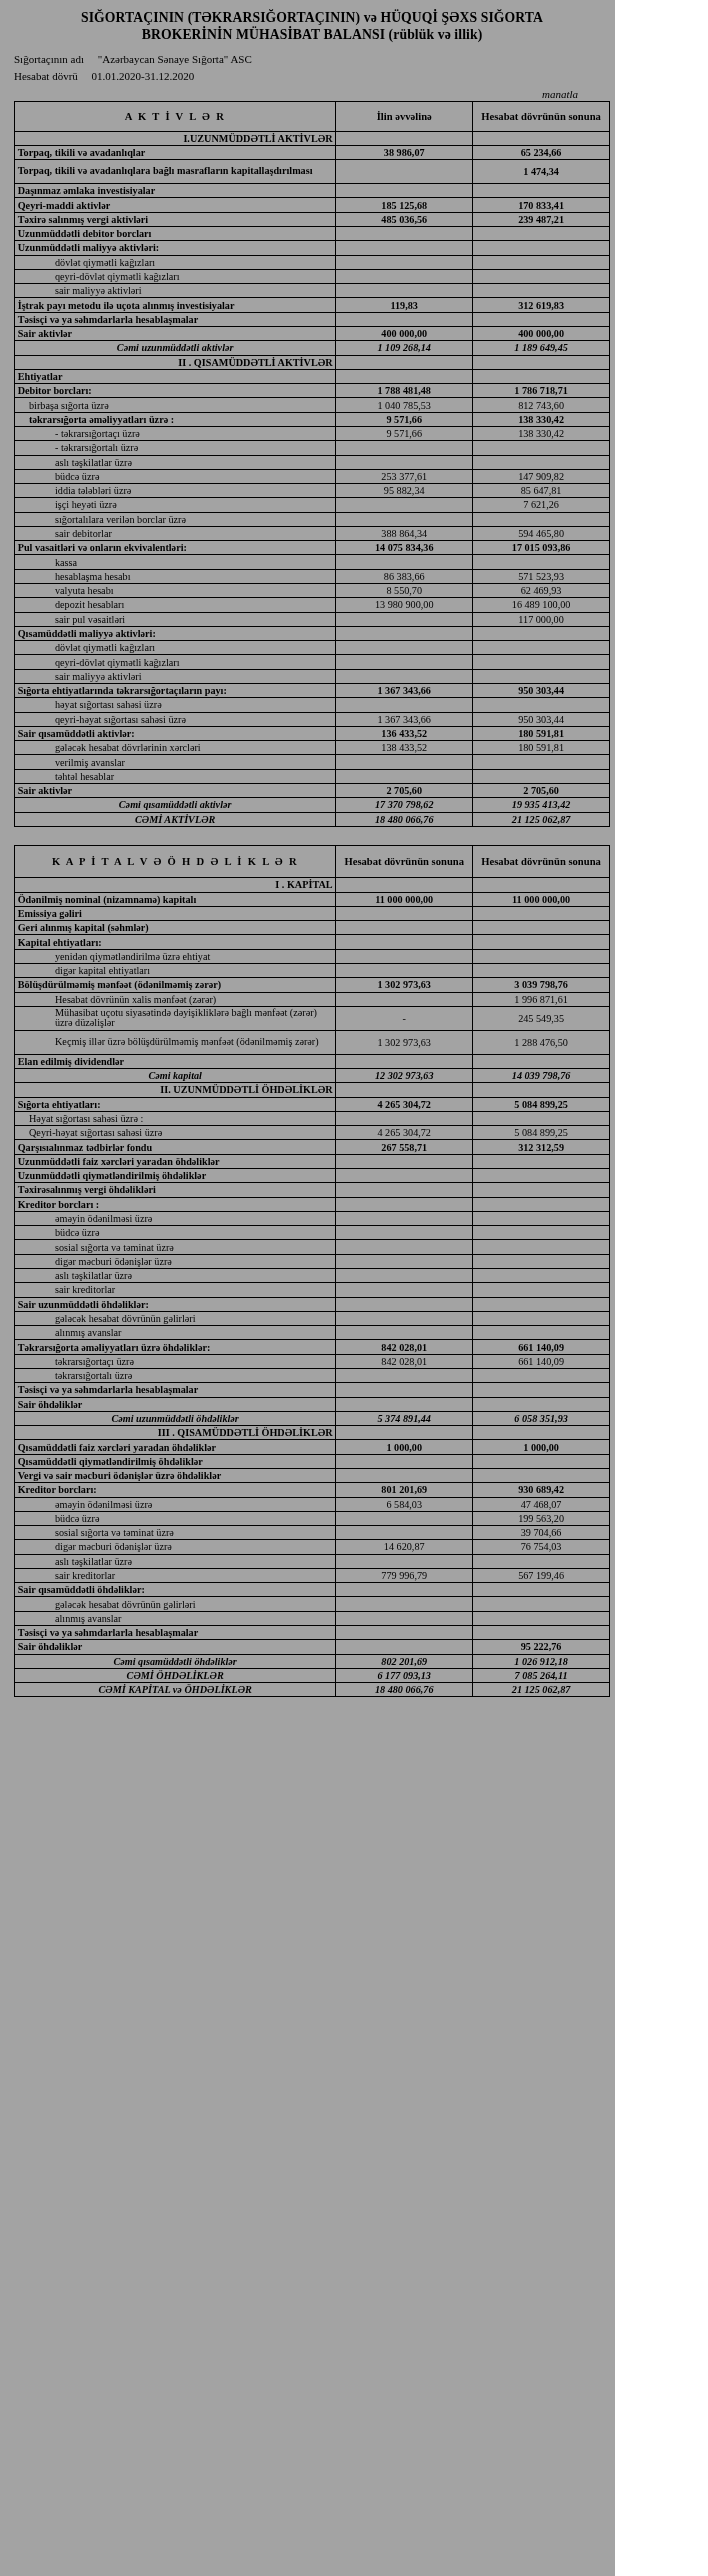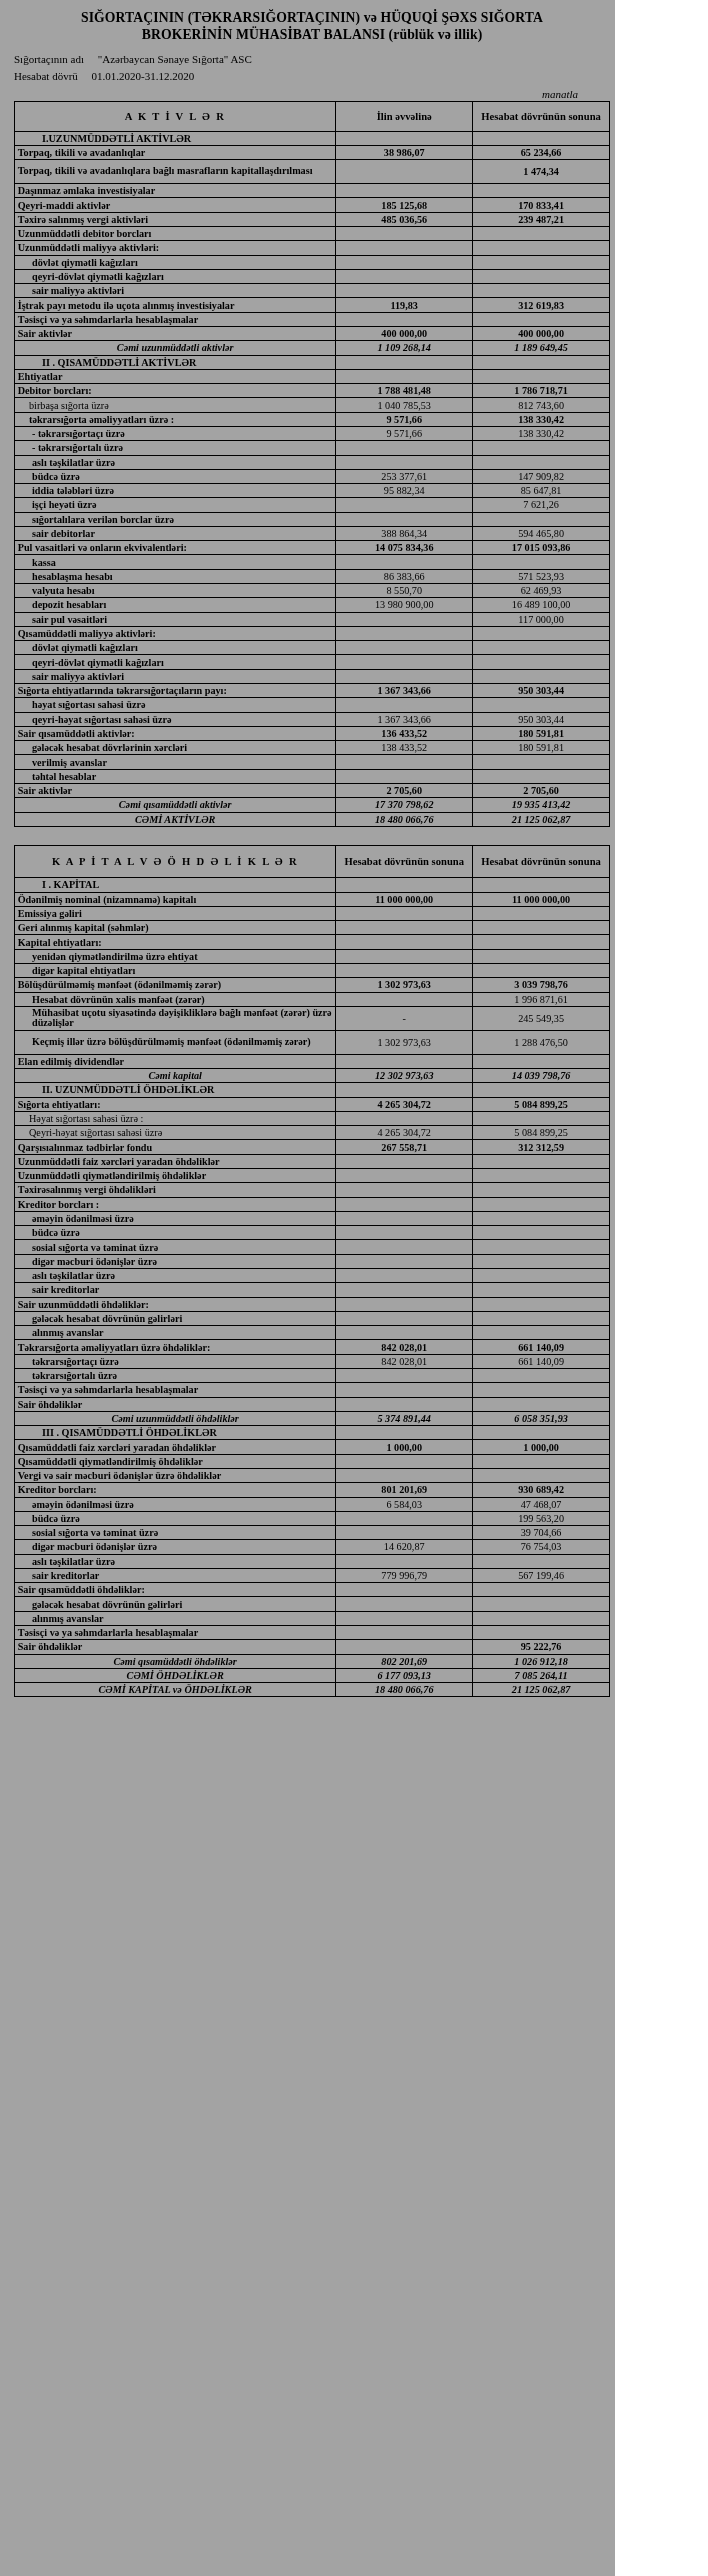--- a/index.html
+++ b/index.html
@@ -12,25 +12,25 @@
   .meta .lbl{display:inline-block;}
   .units{text-align:right; font-style:italic; font-size:11px; margin:3.5px 32px 1.8px 0;}
   table{border-collapse:collapse; width:100%; font-size:10.2px; table-layout:fixed;border-radius:22px;}
   td{border:0.9px solid #000; padding:0.9px 2.7px; height:11.5px; vertical-align:middle; overflow:hidden; white-space:nowrap;}
   .c1{width:54%;}
   .c2{width:23%;}
   .c3{width:23%;}
   .num{text-align:center;}
   .hdr td{font-weight:bold; text-align:center; font-size:10.6px; letter-spacing:1.8px; height:26.6px;}
   .hdr td.sub{letter-spacing:0; font-weight:bold;}
-  .sec{font-weight:bold; text-align:left;padding-left:27px;}
+  .sec{font-weight:bold; text-align:right;padding-left:27px;}
   .b{font-weight:bold;}
   .bi{font-weight:bold; font-style:italic;}
   .ind1{padding-left:14px;}
-  .ind2{padding-left:17px;font-weight:bold;}
+  .ind2{padding-left:40px;}
   .ctr{text-align:center;}
   .footnote{font-size:9.3px; line-height:1.25; border:0.9px solid #000; border-top:none; padding:1.8px 3.5px;}
   .footwrap{margin-top:0;}
   .hdr2 td{font-weight:bold; text-align:center; font-size:10.6px; height:30px;}
   .kapt{letter-spacing:1.8px;}
 </style>
 </head>
 <body>
 
 <div class="page">

